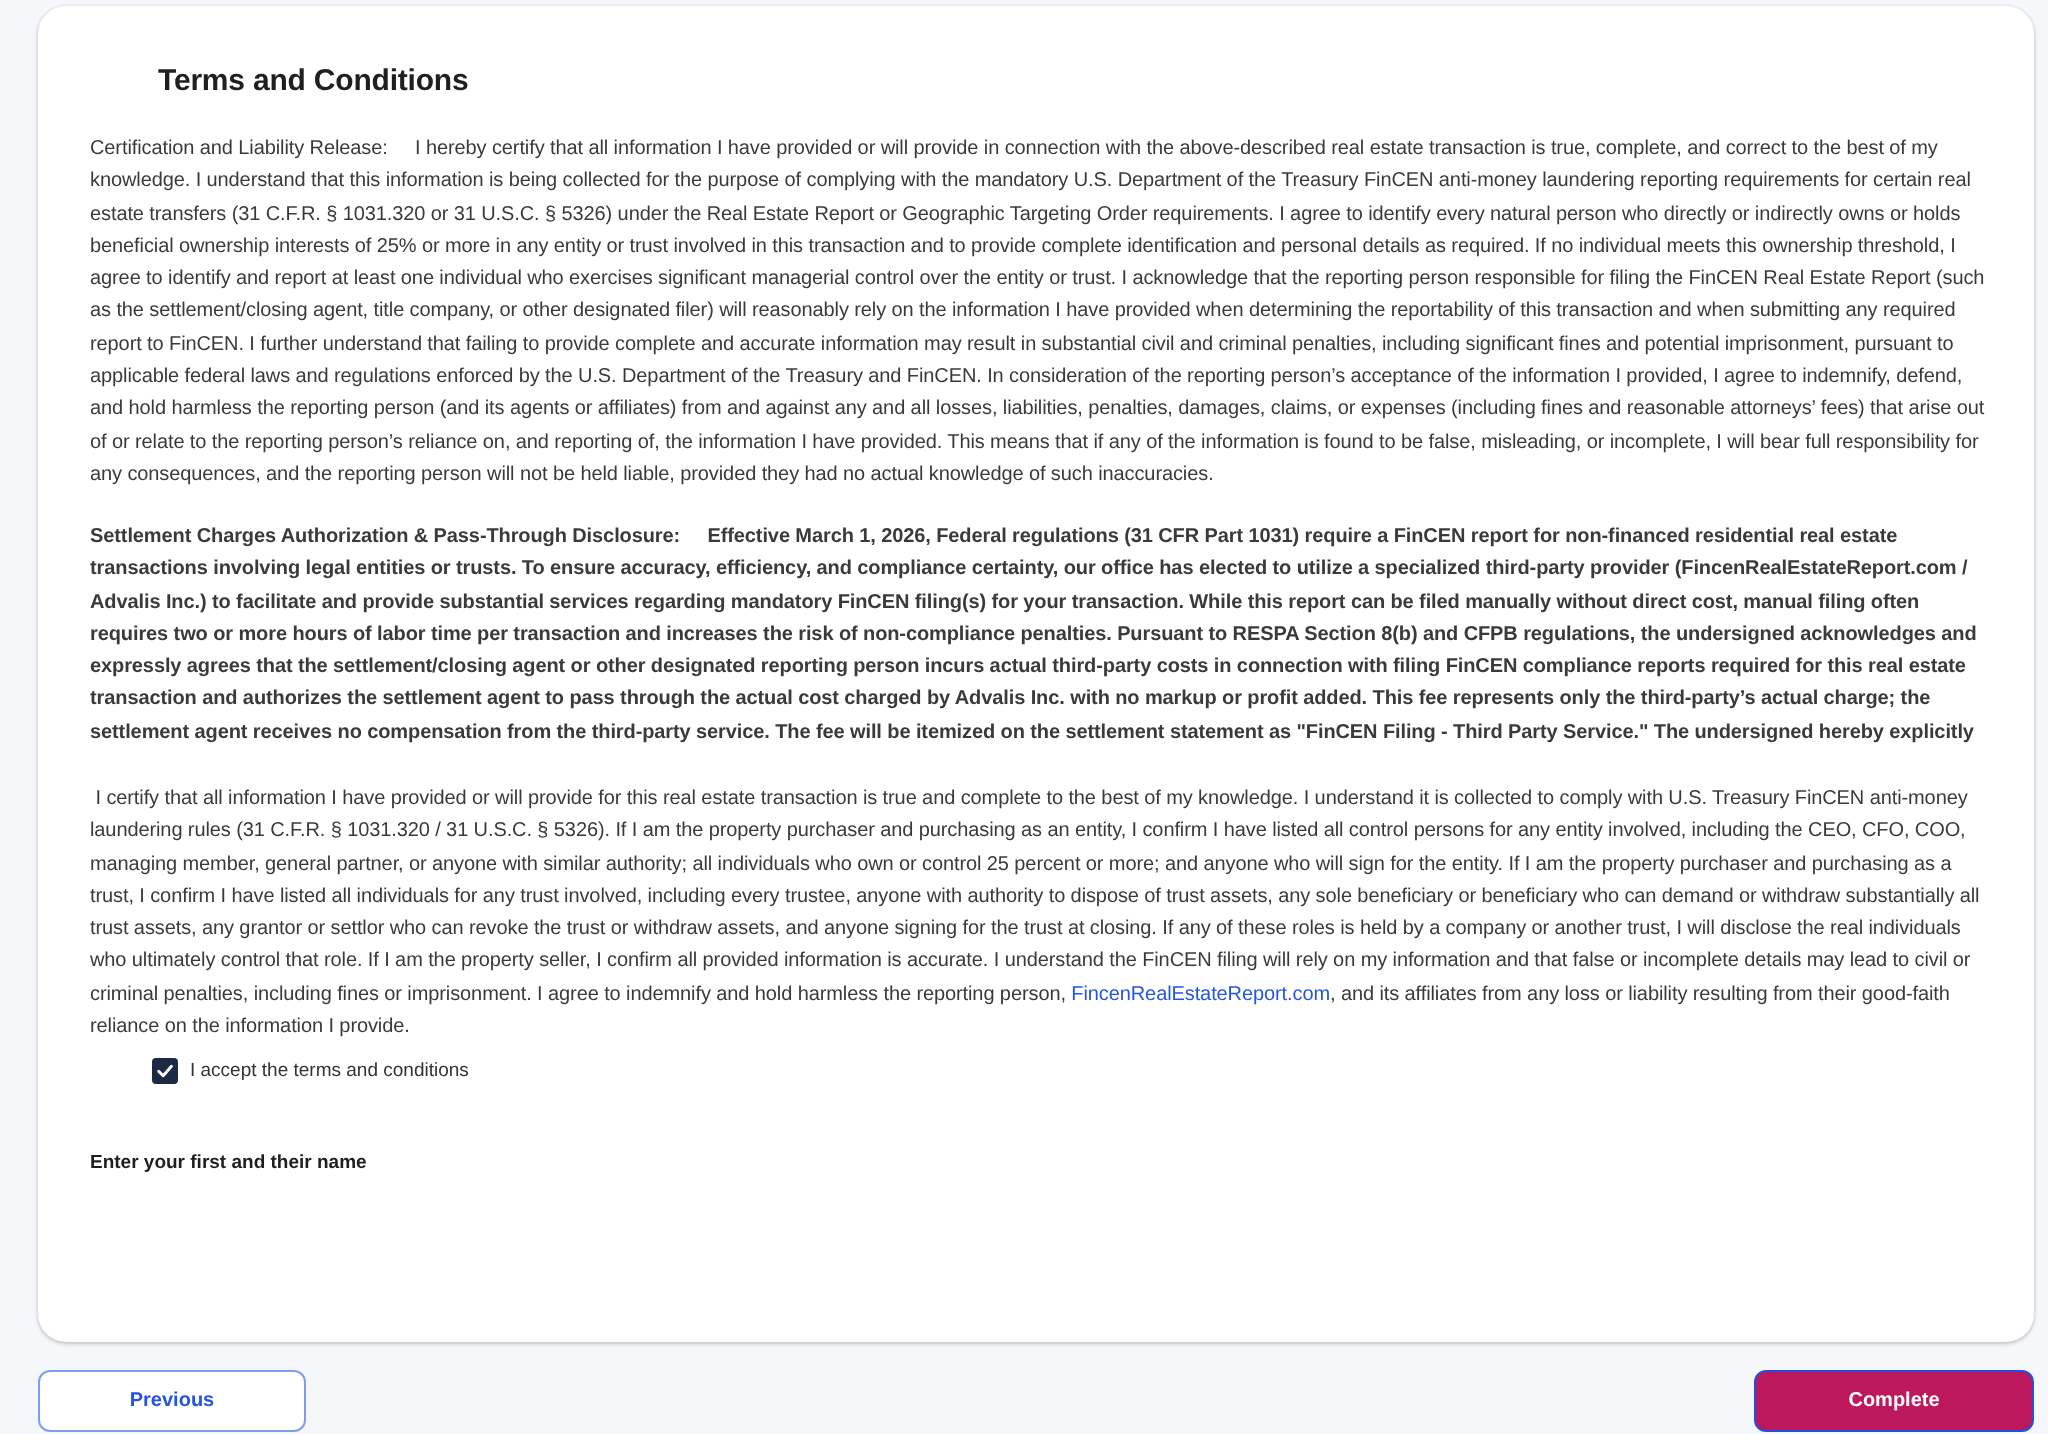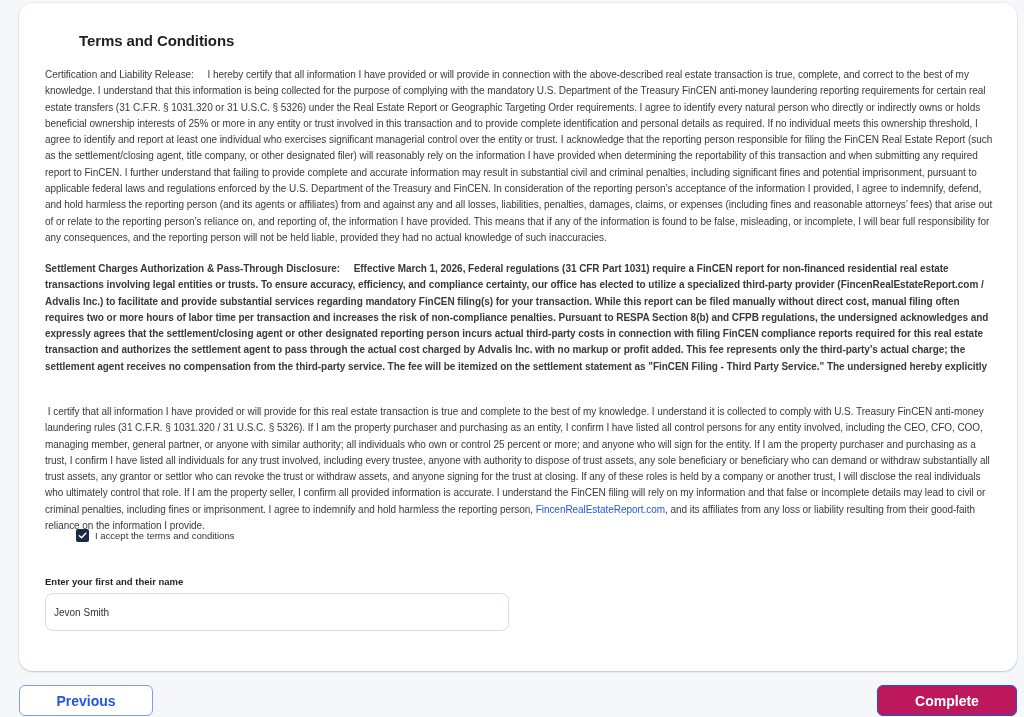--- a/index.html
+++ b/index.html
@@ -37,21 +37,21 @@
   }
   .p1 { top: 64px; }
   .p2-clip {
     position: absolute;
     left: 26px; top: 258px;
     width: 952px; height: 112px;
     overflow: hidden;
     font-weight: bold;
   }
   .p2-clip .para { position: static; }
-  .p3 { top: 401px; }
+  .p3 { top: 389px; }
   .link { color: #2555e0; text-decoration: none; cursor: pointer; }
   .checkbox-row {
     position: absolute;
     left: 26px; top: 526px;
     display: flex; align-items: center; gap: 6px;
     font-size: 9.5px; color: #333; padding-left: 31px;
   }
   .checkbox {
     width: 13px; height: 13px;
     background: #1d2a44;
@@ -75,21 +75,21 @@
     color: #333;
     padding: 0 8px;
     outline: none;
   }
   .btn {
     position: absolute;
     top: 685px;
     height: 31px;
     border-radius: 6px;
     font-family: "Liberation Sans", sans-serif;
-    font-size: 14px;
+    font-size: 10px;
     font-weight: 700;
     cursor: pointer;
   }
   .btn-prev {
     left: 19px; width: 134px;
     background: #fff;
     color: #2555e0;
     border: 1px solid #7f9ef0;
   }
   .btn-complete {
@@ -122,17 +122,16 @@
   <label class="checkbox-row">
     <span class="checkbox">
       <svg width="9" height="9" viewBox="0 0 10 10">
         <path d="M1.5 5.2 L4 7.6 L8.6 2.4" fill="none" stroke="#ffffff" stroke-width="1.6" stroke-linecap="round" stroke-linejoin="round"></path>
       </svg>
     </span>
     <span>I accept the terms and conditions</span>
   </label>
 
   <div class="field-label">Enter your first and their name</div>
-  <input class="name-input" type="text" value="Jevon Smith" style="">
 </div>
 
 <button class="btn btn-prev">Previous</button>
 <button class="btn btn-complete">Complete</button>
 
 </body></html>

